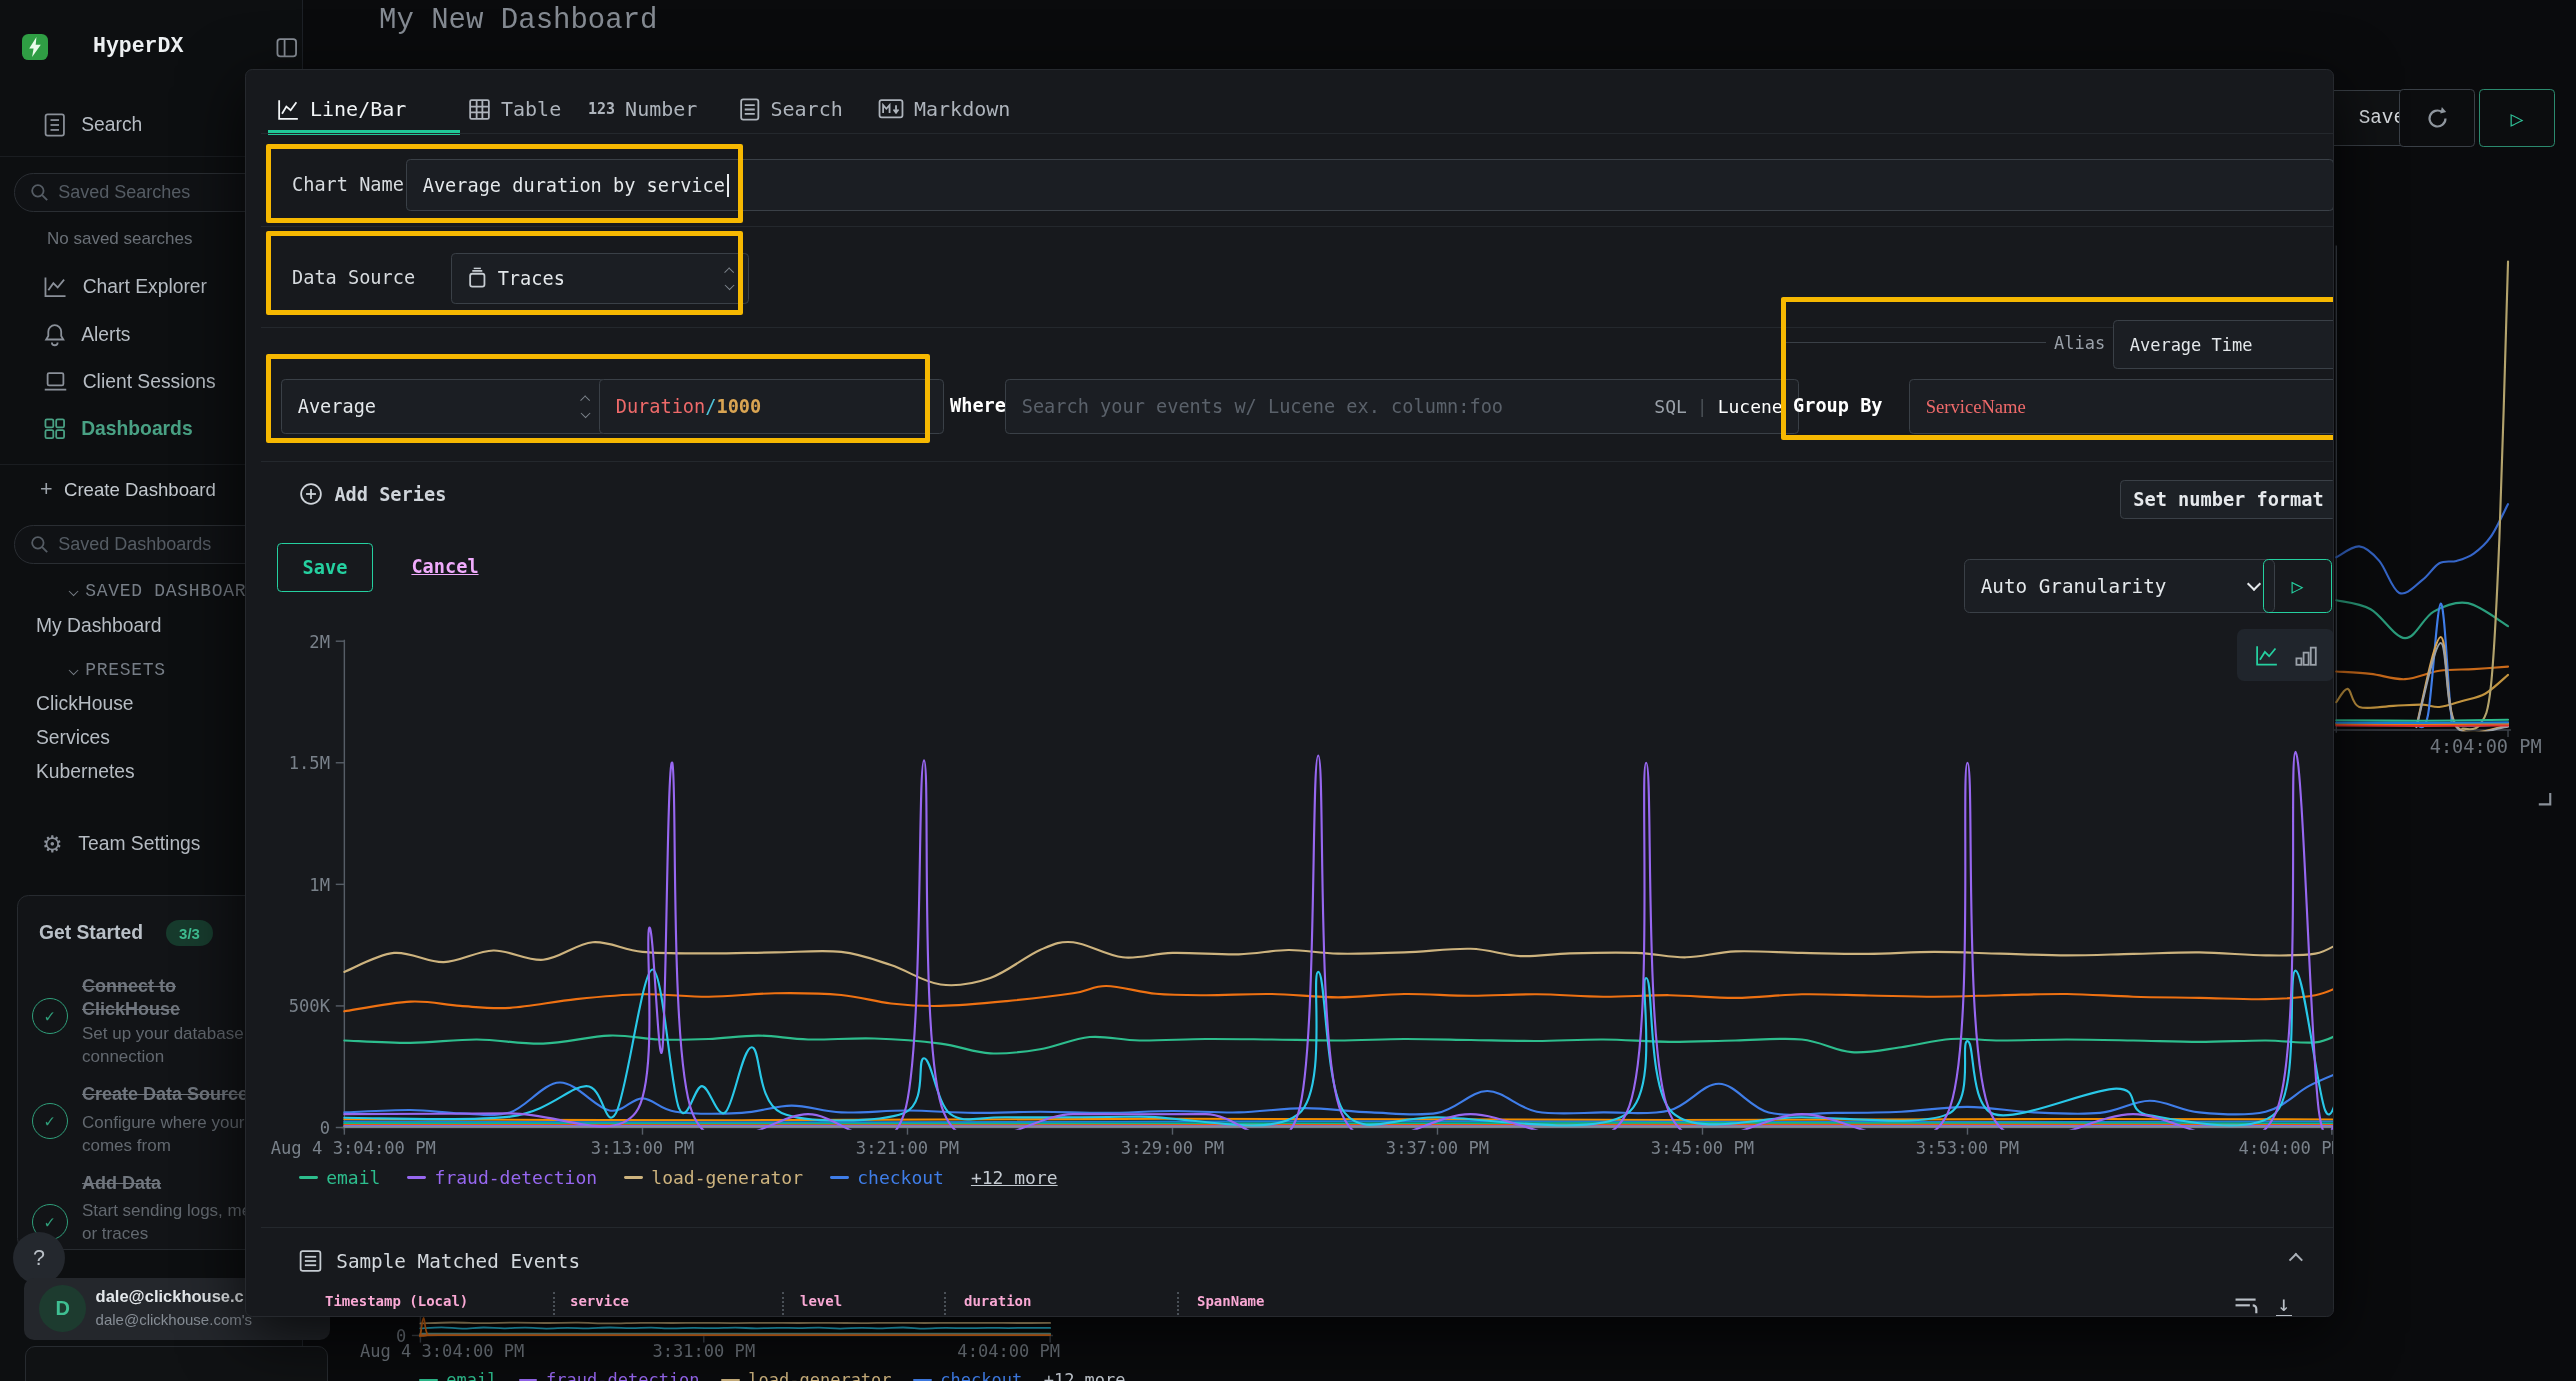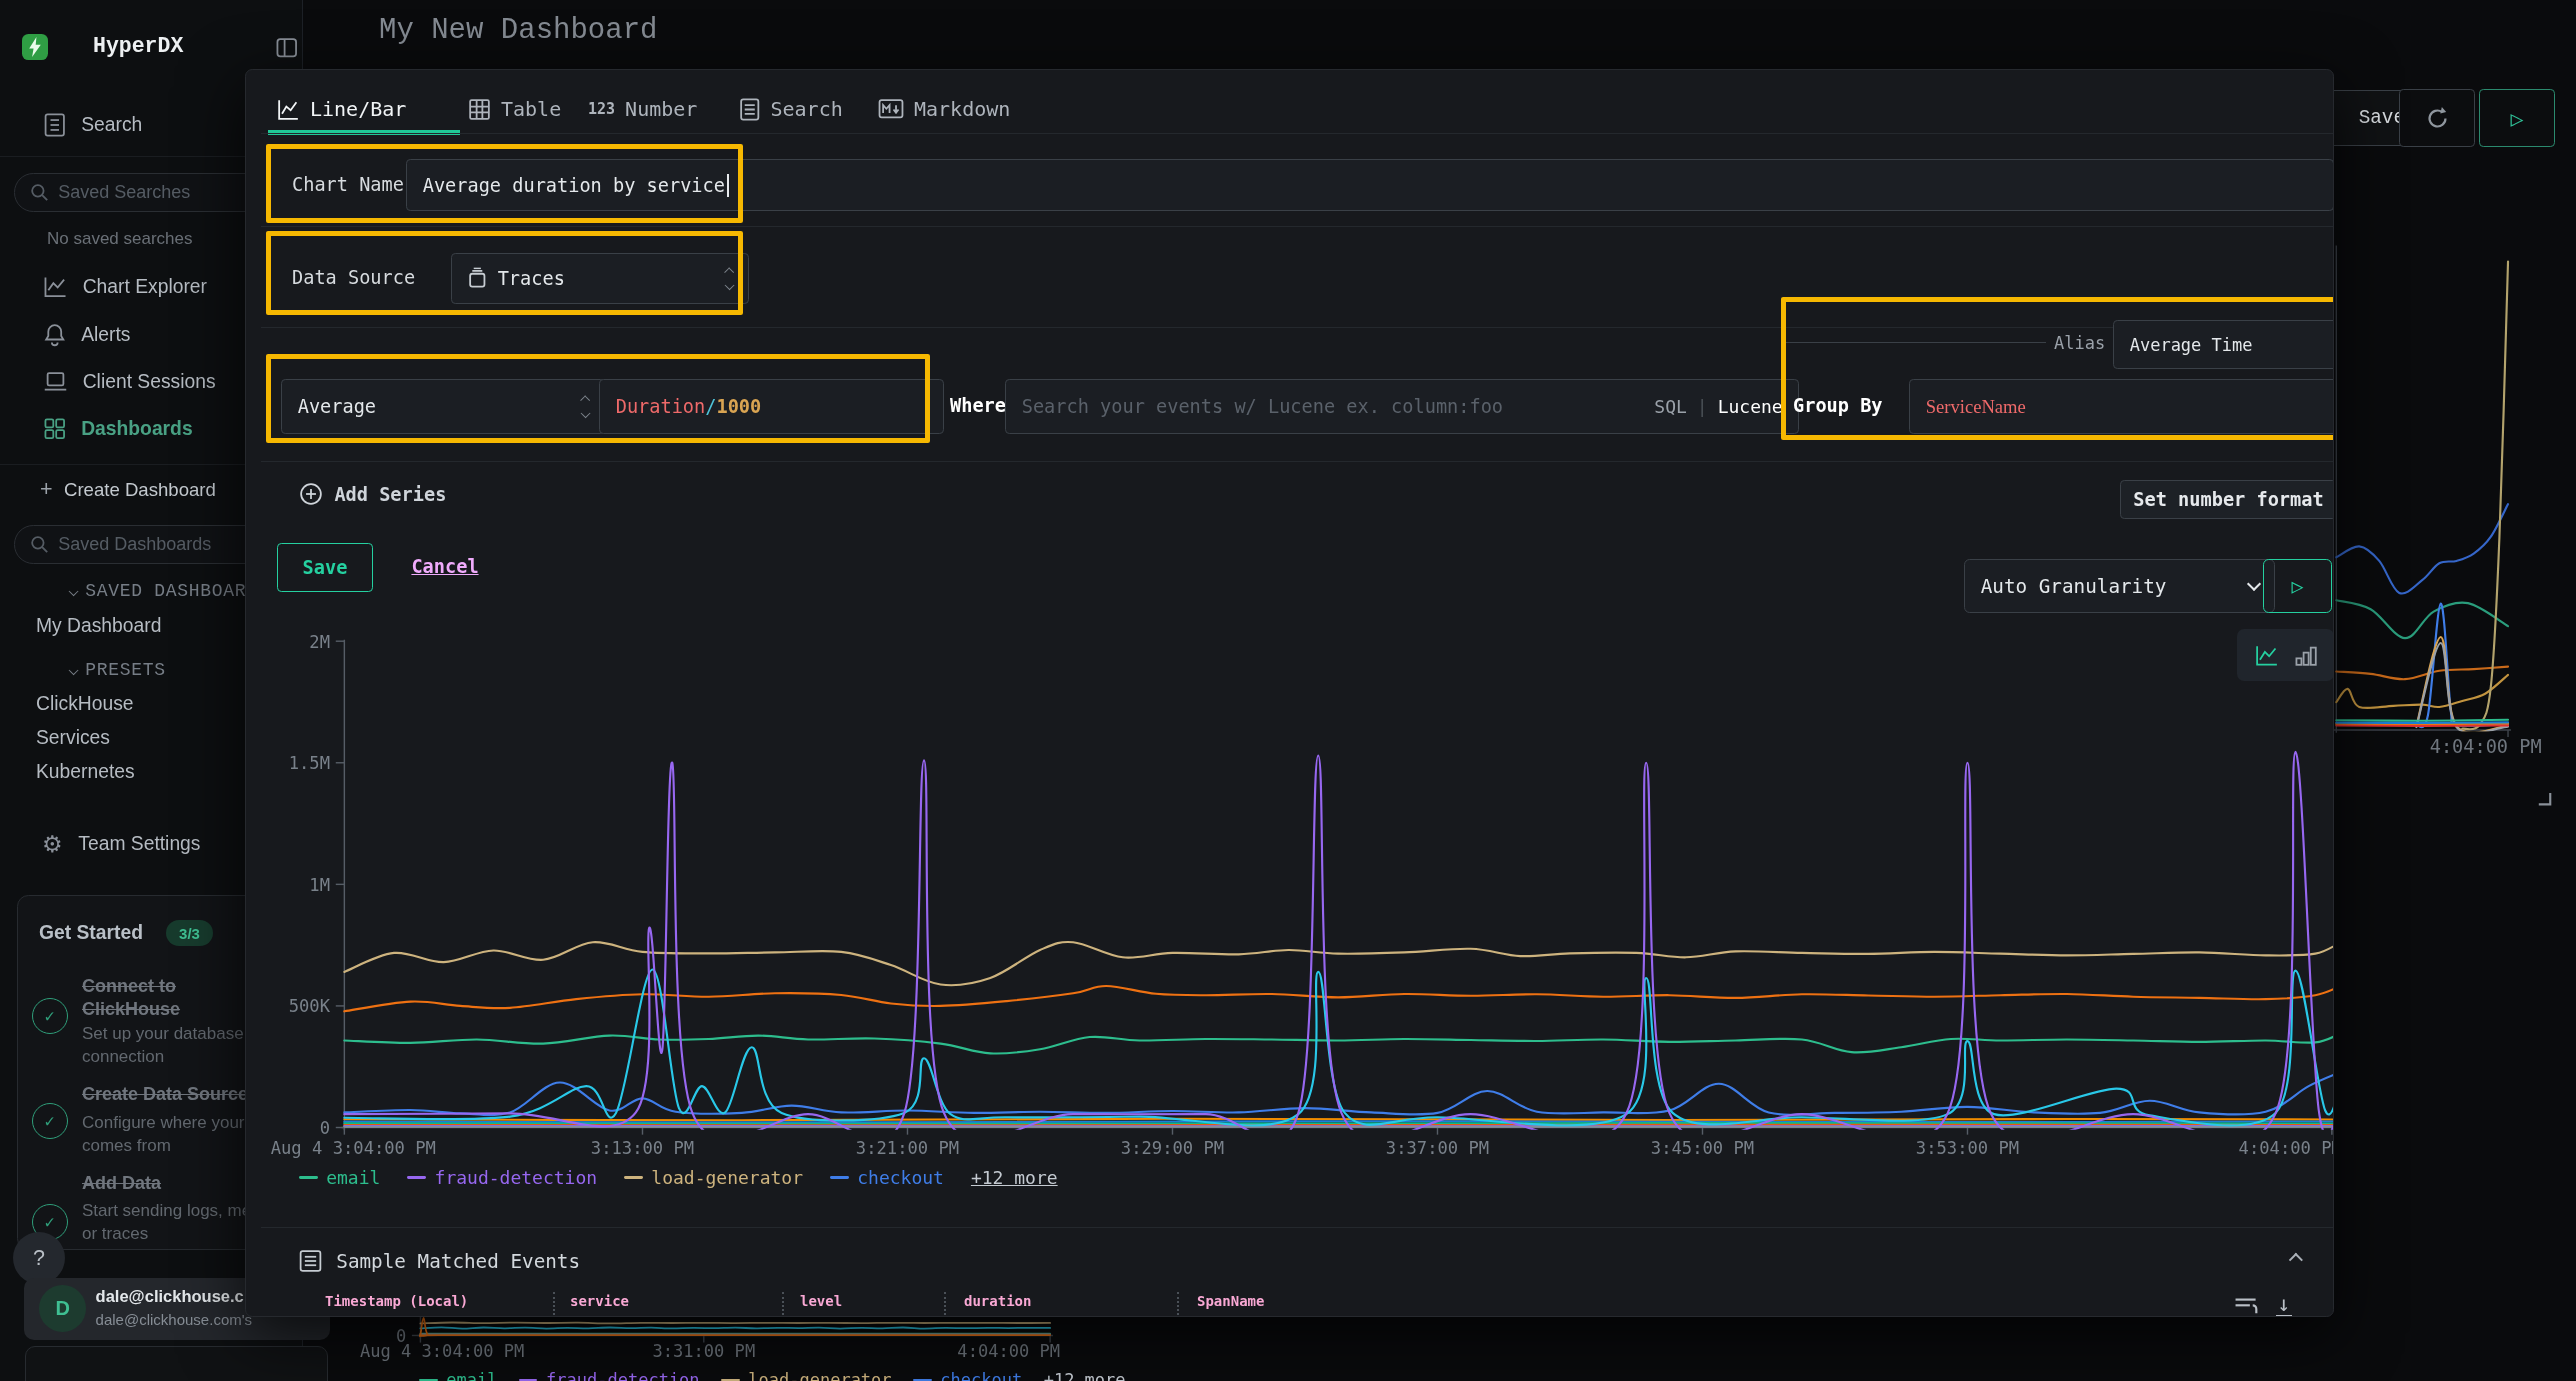--- a/index.html
+++ b/index.html
@@ -42,21 +42,21 @@
   .leg-dash{width:18.6px;height:2.9px;border-radius:1.4px;}
   svg{position:absolute;overflow:visible;}
   svg text{font-family:"DejaVu Sans Mono",monospace;}
 </style>
 </head>
 <body>
 
 <div id="stage">
 
   <div class="abs" style="left:303px;top:0;width:2273px;height:86px;background:#0a0b0d;">
-    <div class="abs mono" style="left:40px;top:14px;font-size:29px;color:#858b93;">My New Dashboard</div>
+    <div class="abs mono" style="left:40px;top:4px;font-size:29px;color:#858b93;">My New Dashboard</div>
   </div>
   <div class="abs btn mono" style="left:2261px;top:90px;width:107px;height:54px;border:0.7px solid #3a4047;background:#101214;color:#d7dbdf;justify-content:flex-end;padding-right:5.7px;font-size:19.3px;">
     <span>Save</span>
   </div>
   <div class="abs btn" style="left:2399px;top:89px;width:74px;height:56px;border:0.7px solid #3a4047;background:#0c0d0f;">
     <svg width="29" height="29" viewBox="0 0 40 40" style="position:static;">
       <path d="M31 20 a11 11 0 1 1 -5-9.2" fill="none" stroke="#8f969e" stroke-width="3"></path>
       <path d="M26 4 L32 11 L24 13 Z" fill="#8f969e"></path>
     </svg>
   </div>

